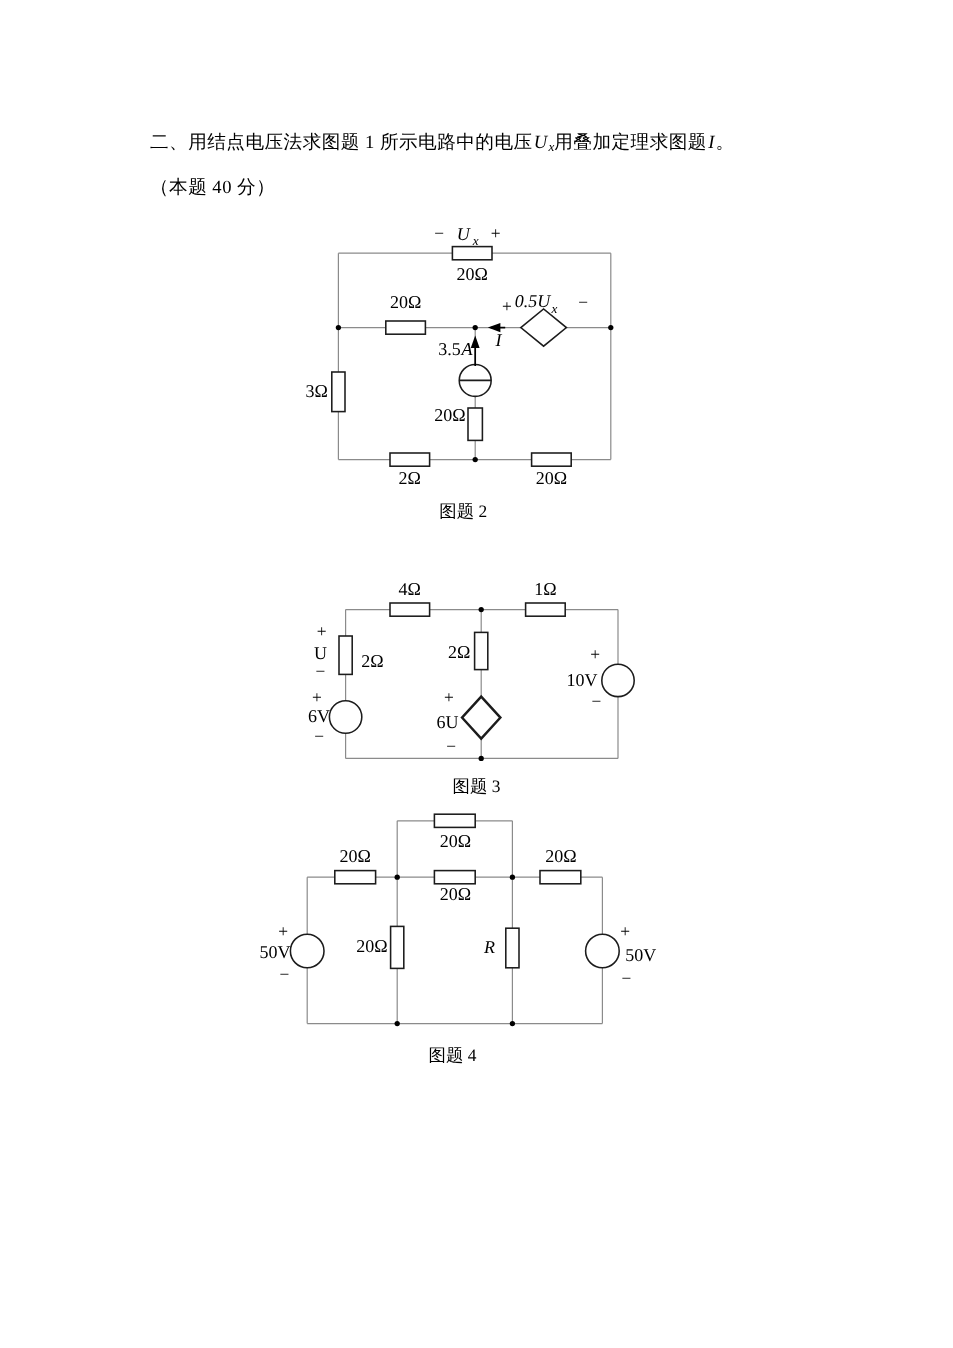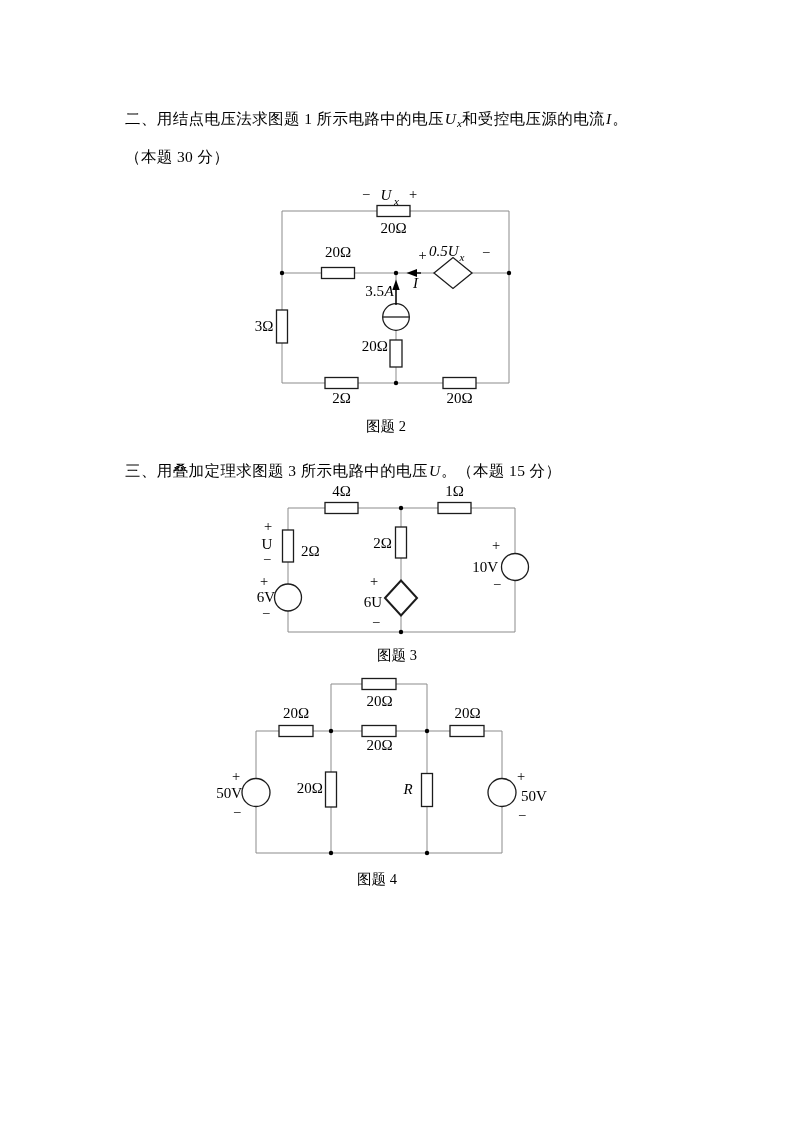--- a/index.html
+++ b/index.html
@@ -32,22 +32,22 @@
   .it { font-style: italic; }
   .sub { font-size: 11px; }
   .sign { font-size: 14.5px; }
   .cap { font-size: 14.5px; }
 </style>
 </head>
 <body>
 
 <div class="page">
 
-  <div class="qtext" style="left:125px; top:109px;"><span>二、用结点电压法求图题 1 所示电路中的电压</span><span class="var">U</span><sub class="subvar">x</sub><span>和受控电压源的电流</span><span class="var">I</span><span>。</span></div>
-  <div class="qtext" style="left:125px; top:147px;">（本题 30 分）</div>
+  <div class="qtext" style="left:125px; top:109px;"><span>二、用结点电压法求图题 1 所示电路中的电压</span><span class="var">U</span><sub class="subvar">x</sub><span>用叠加定理求图题</span><span class="var">I</span><span>。</span></div>
+  <div class="qtext" style="left:125px; top:147px;">（本题 40 分）</div>
 
   <svg class="circuit" style="top:185px;" width="794" height="255" viewBox="0 185 794 255">
     <g>
       <path class="wire" d="M282,211 H509 M282,211 V383 M509,211 V383 M282,273 H509 M282,383 H509 M396,273 V383"></path>
     </g>
 
     <rect class="comp" x="377" y="205.5" width="33" height="11"></rect>
     <rect class="comp" x="321.5" y="267.5" width="33" height="11"></rect>
     <rect class="comp" x="276.5" y="310" width="11" height="33"></rect>
     <circle class="comp" cx="396" cy="317" r="13.3"></circle>
@@ -80,21 +80,20 @@
     <text class="lbl it" x="415.5" y="288" text-anchor="middle">I</text>
     <text class="lbl" x="384" y="296" text-anchor="end">3.5</text>
     <text class="lbl it" x="384.5" y="296">A</text>
     <text class="lbl" x="264" y="331" text-anchor="middle">3Ω</text>
     <text class="lbl" x="388" y="351" text-anchor="end">20Ω</text>
     <text class="lbl" x="341.5" y="403" text-anchor="middle">2Ω</text>
     <text class="lbl" x="459.5" y="403" text-anchor="middle">20Ω</text>
     <text class="lbl cap" x="386" y="431" text-anchor="middle">图题 2</text>
   </svg>
 
-  <div class="qtext" style="left:125px; top:461px;"><span>三、用叠加定理求图题 3 所示电路中的电压</span><span class="var">U</span><span>。（本题 15 分）</span></div>
 
   <svg class="circuit" style="top:483px;" width="794" height="185" viewBox="0 483 794 185">
     <g>
       <path class="wire" d="M288,508 H515 M288,508 V632 M515,508 V632 M288,632 H515 M401,508 V632"></path>
     </g>
     <rect class="comp" x="325" y="502.5" width="33" height="11"></rect>
     <rect class="comp" x="438" y="502.5" width="33" height="11"></rect>
     <rect class="comp" x="282.5" y="530" width="11" height="32"></rect>
     <circle class="comp" cx="288" cy="597.5" r="13.5"></circle>
     <rect class="comp" x="395.5" y="527" width="11" height="31"></rect>

